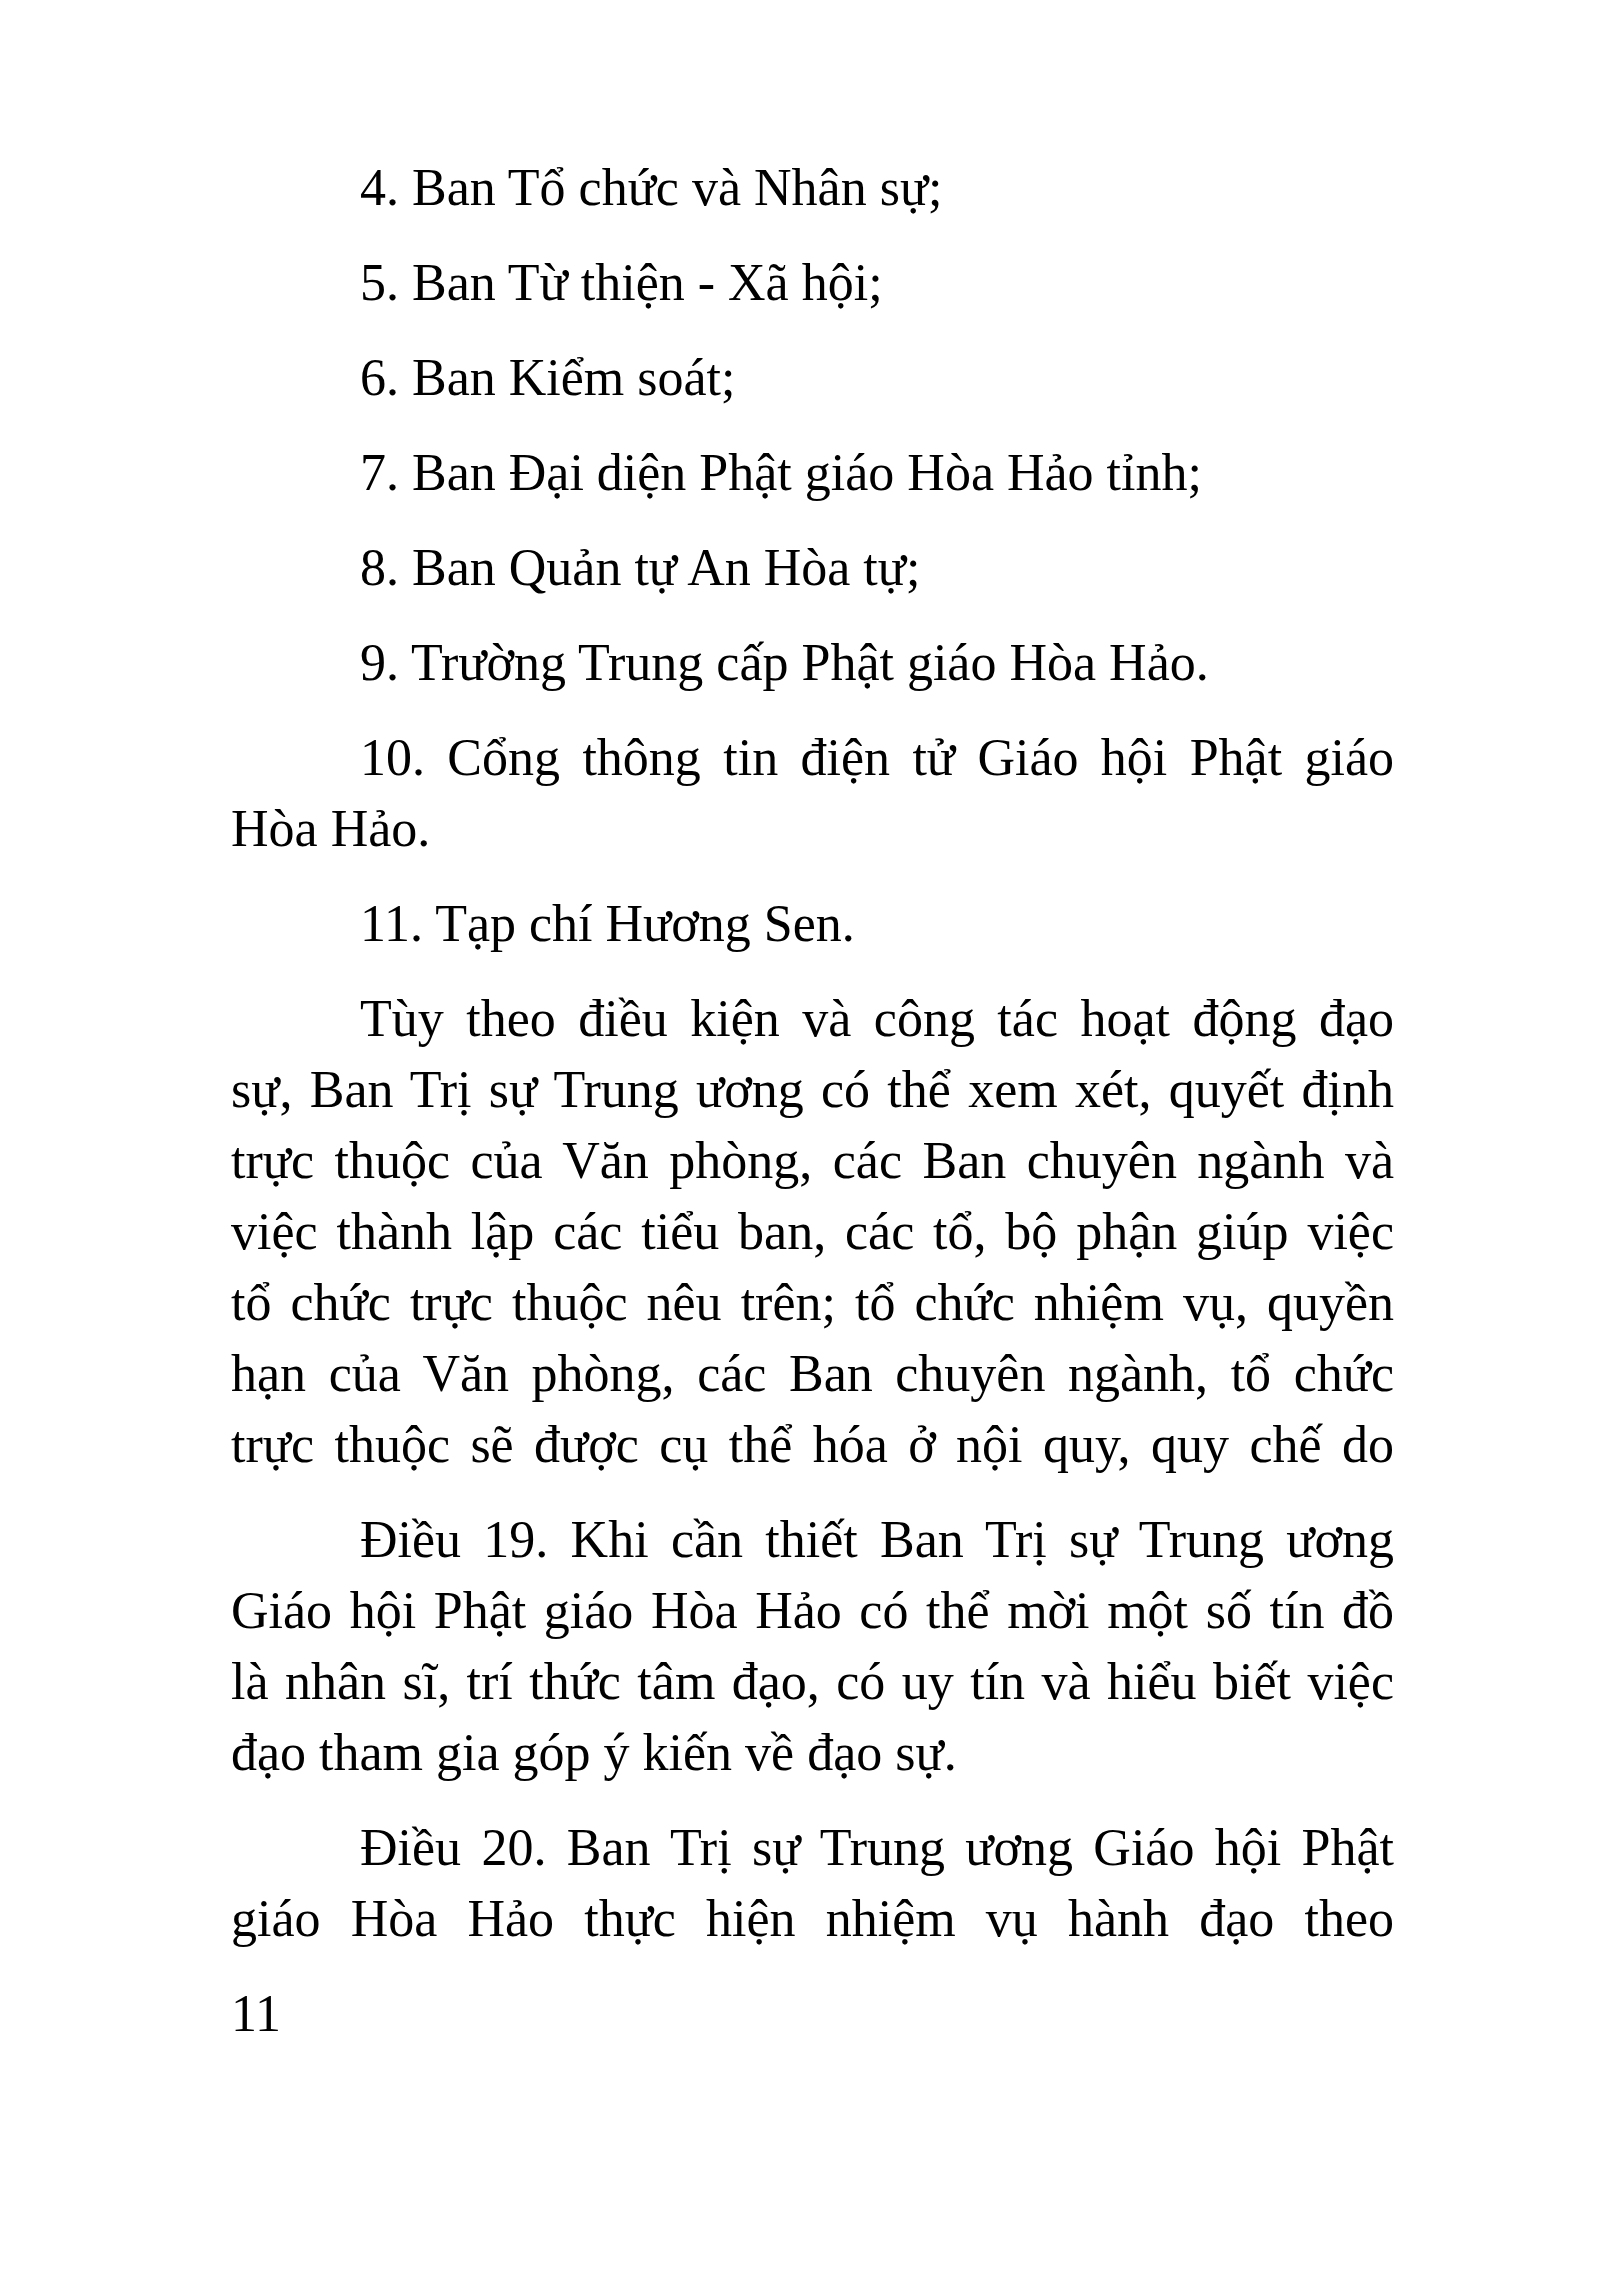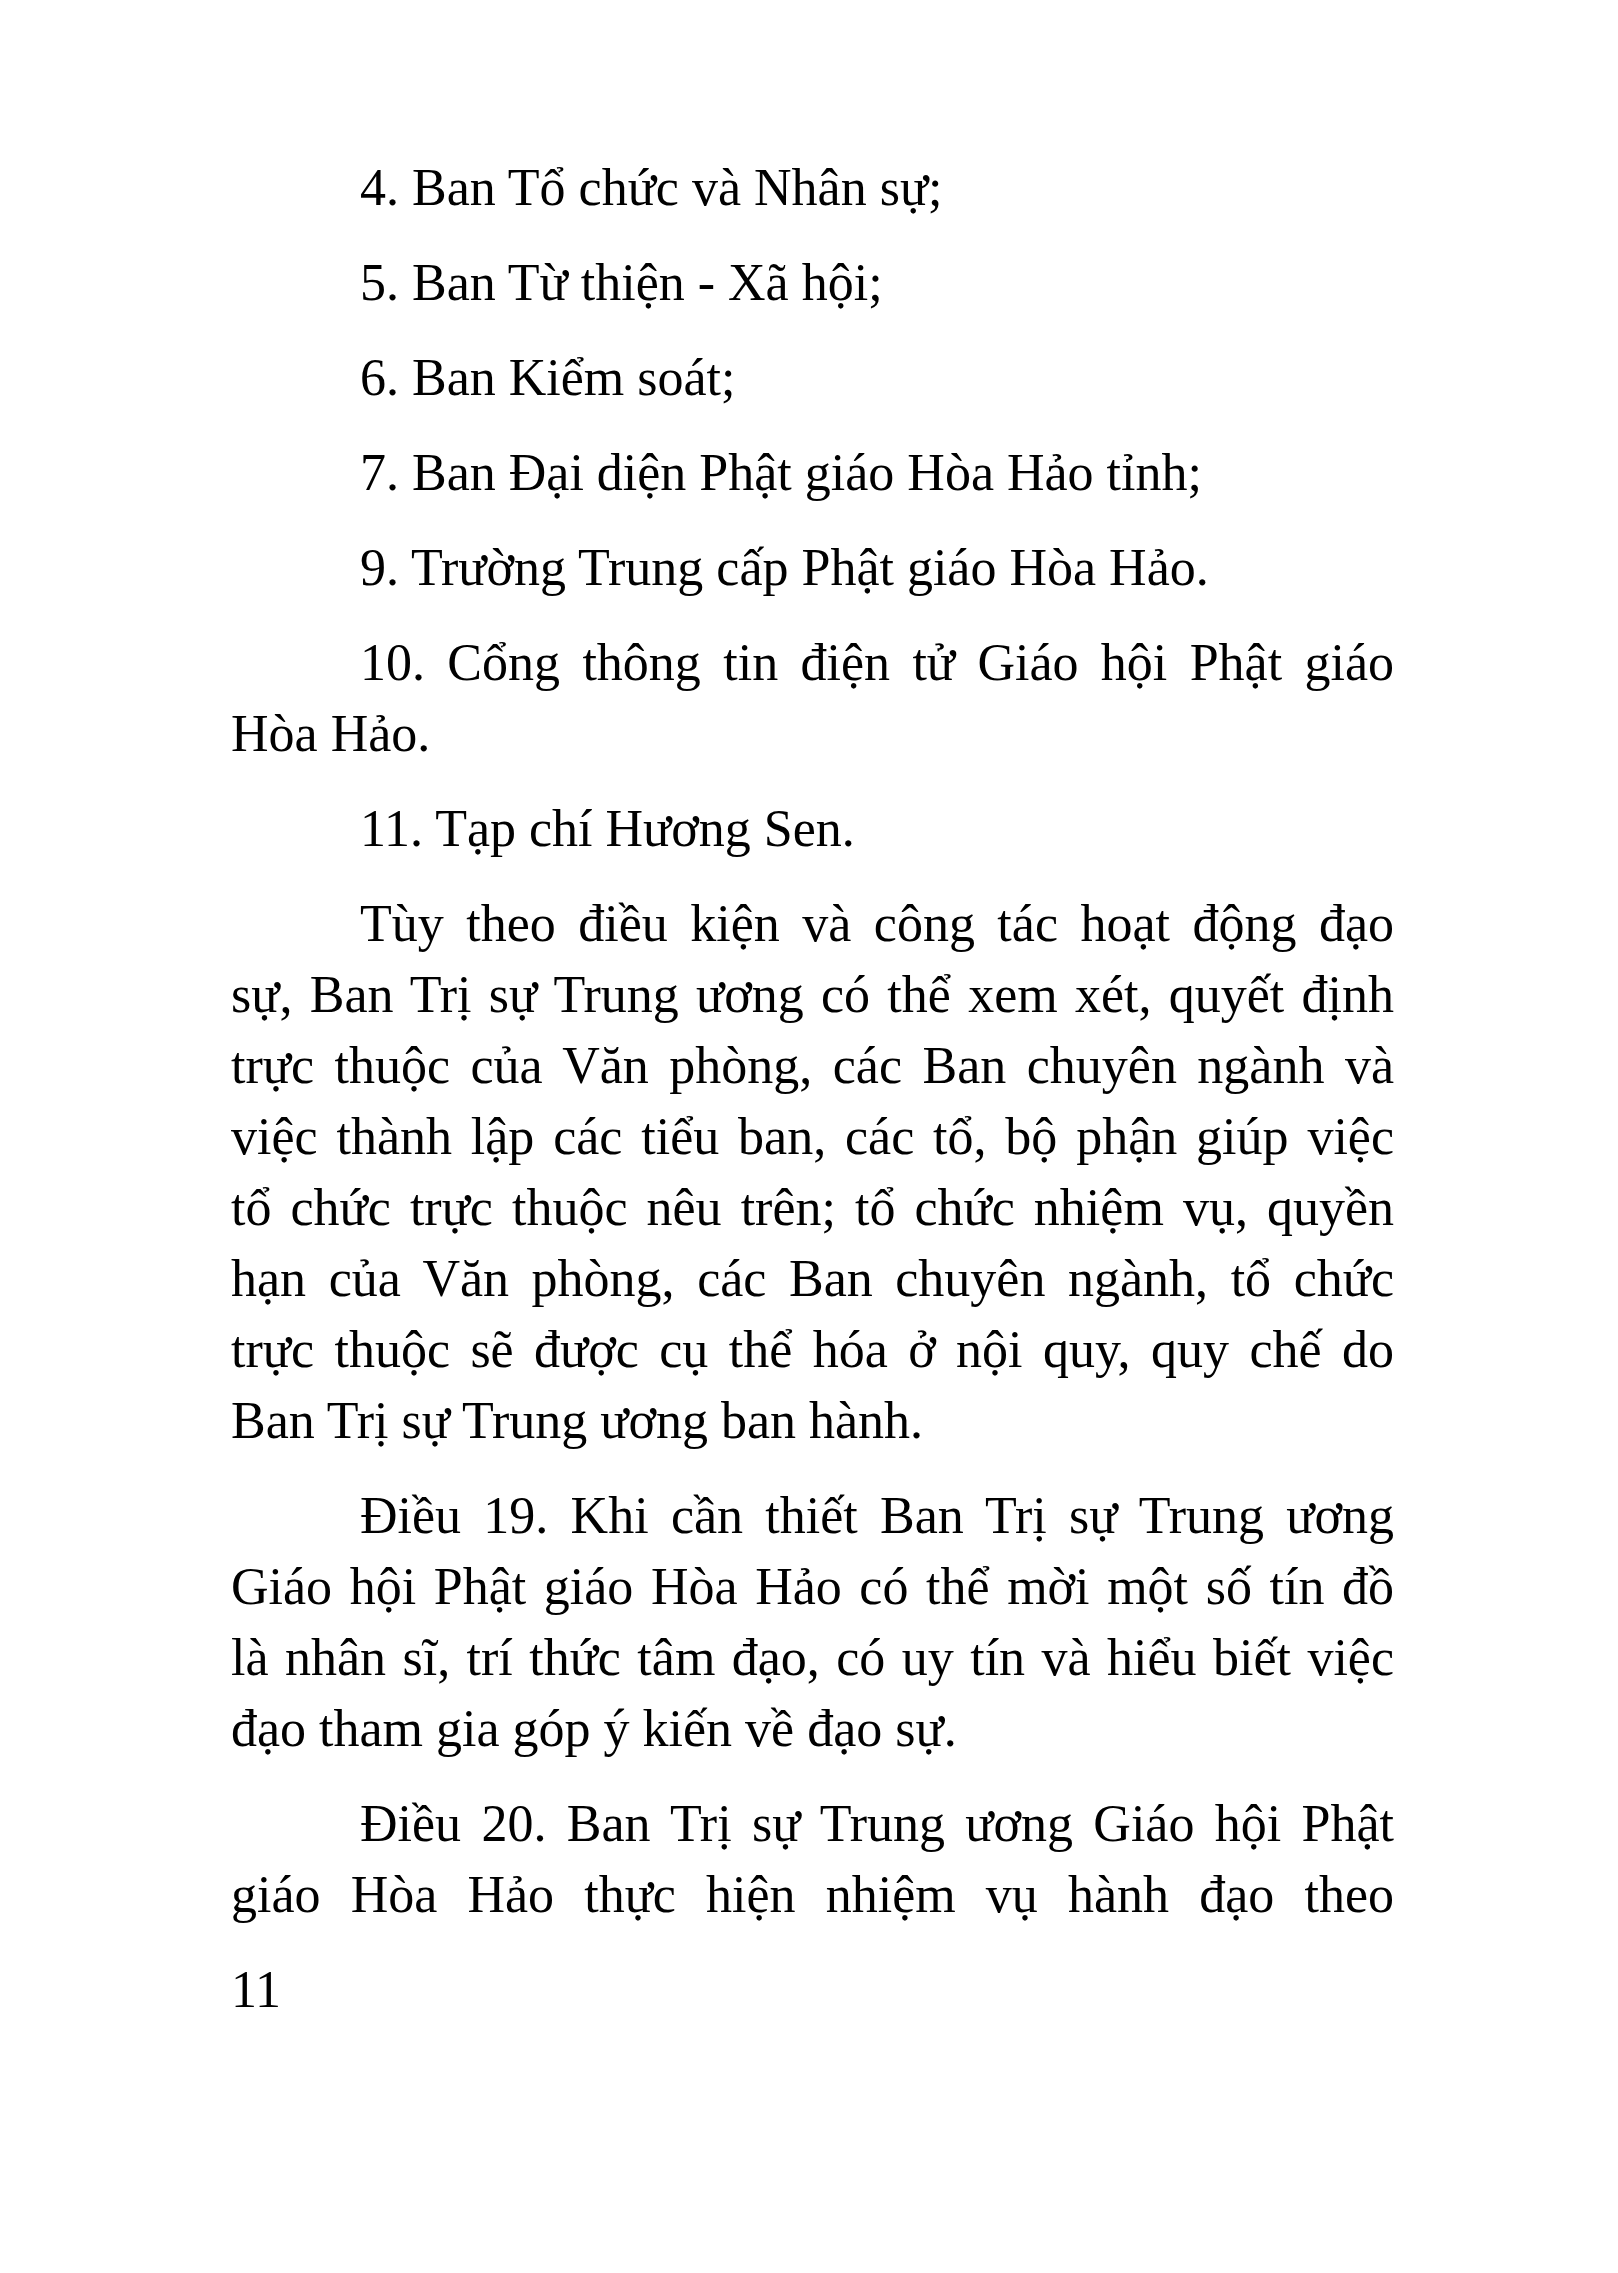--- a/index.html
+++ b/index.html
@@ -25,38 +25,38 @@
 </style>
 </head>
 <body>
 
 <div class="page">
 
   <div class="block line first">4. Ban Tổ chức và Nhân sự;</div>
   <div class="block line first">5. Ban Từ thiện - Xã hội;</div>
   <div class="block line first">6. Ban Kiểm soát;</div>
   <div class="block line first">7. Ban Đại diện Phật giáo Hòa Hảo tỉnh;</div>
+  <div class="block line first">8. Ban Quản tự An Hòa tự;</div>
   <div class="block line first">9. Trường Trung cấp Phật giáo Hòa Hảo.</div>
 
   <div class="block">
     <div class="line j first">10. Cổng thông tin điện tử Giáo hội Phật giáo</div>
     <div class="line">Hòa Hảo.</div>
   </div>
 
   <div class="block line first">11. Tạp chí Hương Sen.</div>
 
   <div class="block">
     <div class="line j first">Tùy theo điều kiện và công tác hoạt động đạo</div>
     <div class="line j">sự, Ban Trị sự Trung ương có thể xem xét, quyết định</div>
     <div class="line j">trực thuộc của Văn phòng, các Ban chuyên ngành và</div>
     <div class="line j">việc thành lập các tiểu ban, các tổ, bộ phận giúp việc</div>
     <div class="line j">tổ chức trực thuộc nêu trên; tổ chức nhiệm vụ, quyền</div>
     <div class="line j">hạn của Văn phòng, các Ban chuyên ngành, tổ chức</div>
     <div class="line j">trực thuộc sẽ được cụ thể hóa ở nội quy, quy chế do</div>
-    <div class="line">Ban Trị sự Trung ương ban hành.</div>
   </div>
 
   <div class="block">
     <div class="line j first"><b class="lead">Điều 19.</b><span> Khi cần thiết Ban Trị sự Trung ương</span></div>
     <div class="line j">Giáo hội Phật giáo Hòa Hảo có thể mời một số tín đồ</div>
     <div class="line j">là nhân sĩ, trí thức tâm đạo, có uy tín và hiểu biết việc</div>
     <div class="line">đạo tham gia góp ý kiến về đạo sự.</div>
   </div>
 
   <div class="block">

